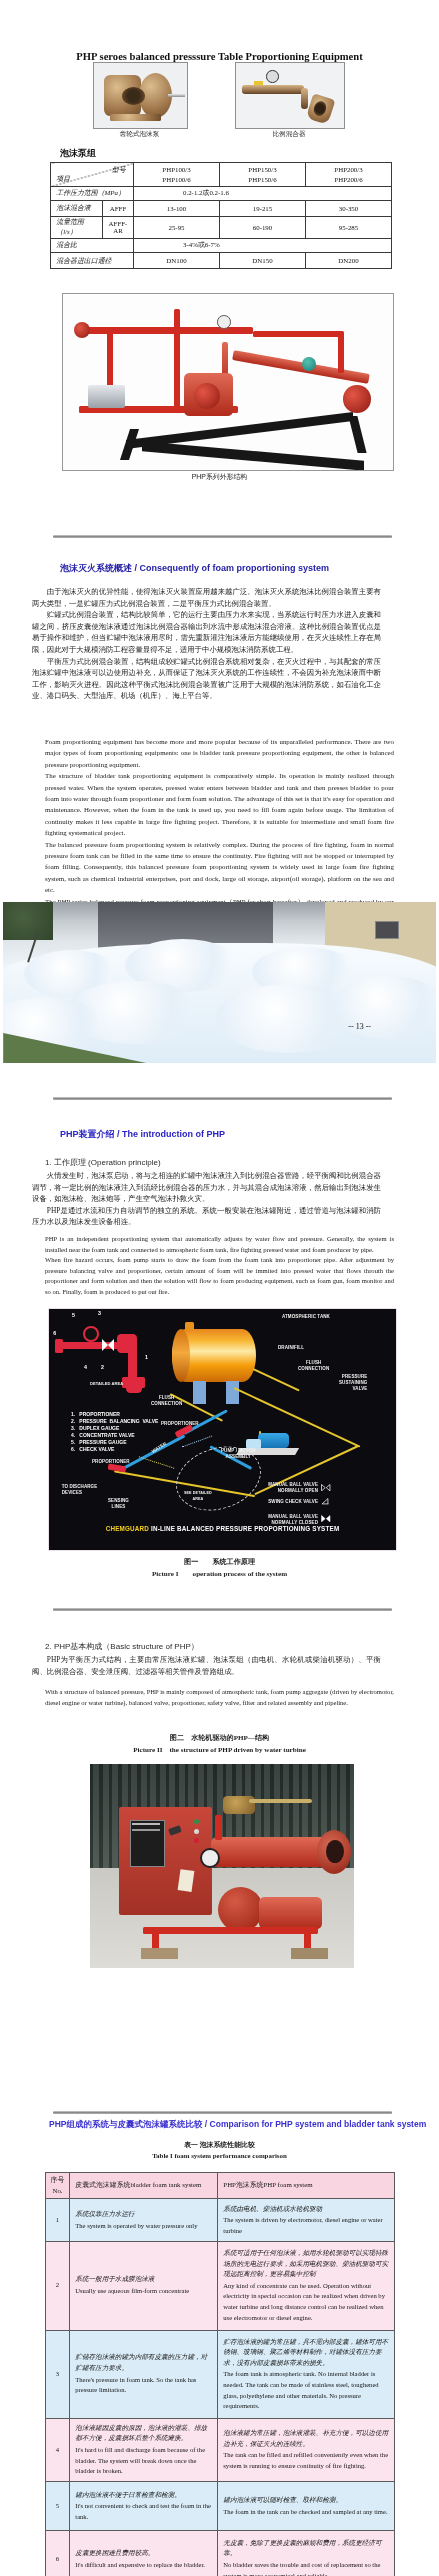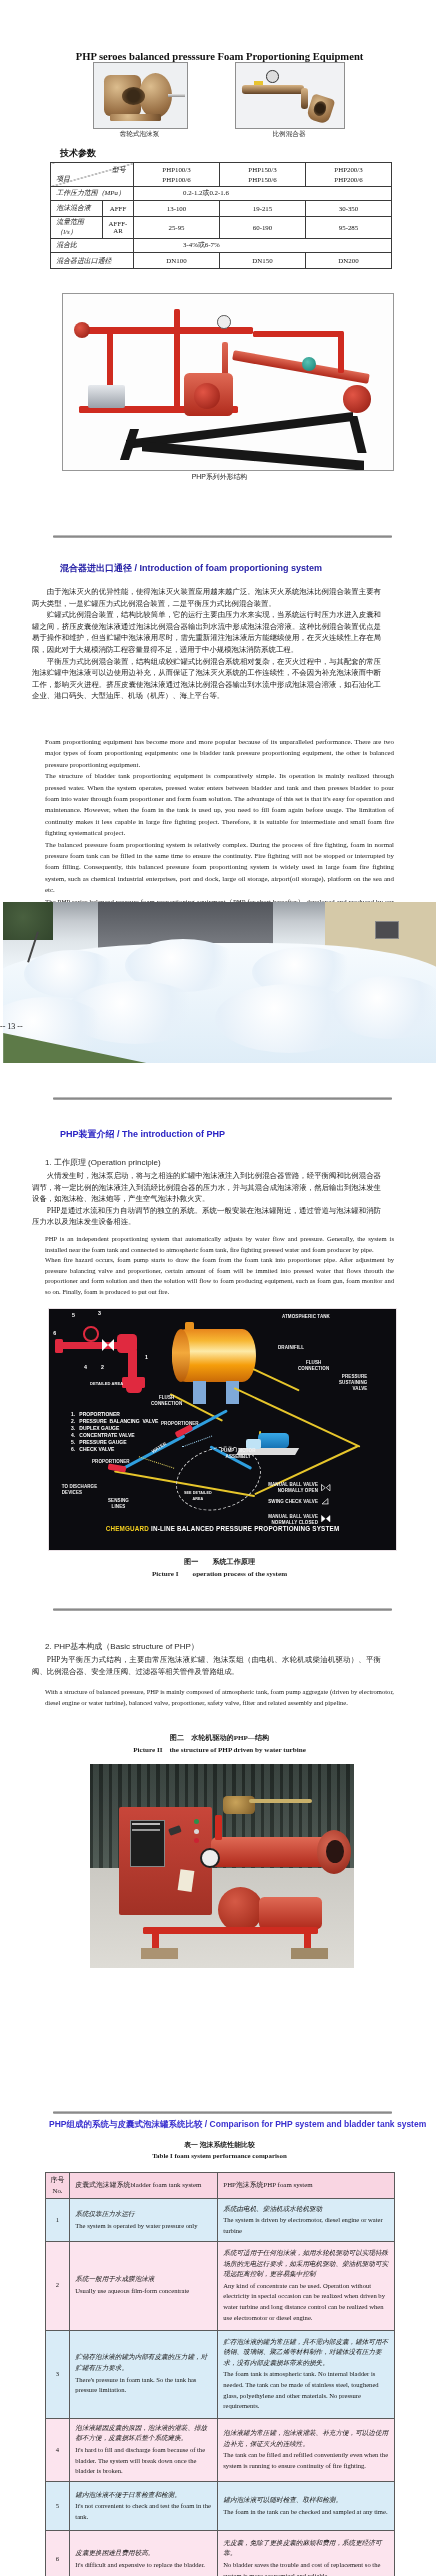--- a/index.html
+++ b/index.html
@@ -46,21 +46,21 @@
   .cn-block{position:absolute;left:32px;width:349px;}
   .cn-block p{margin:0;text-indent:2em;font:7.4px/11.6px "Liberation Serif",serif;text-align:justify;}
   .en-block{position:absolute;left:45px;width:349px;}
   .en-block p{margin:0;font:6.9px/11.4px "Liberation Serif",serif;text-align:justify;}
   .en-block2 p{font:6.6px/10.6px "Liberation Serif",serif;}
   
   .foam{position:absolute;left:3.2px;top:902px;width:433px;height:161px;overflow:hidden;
     background:linear-gradient(180deg,#9aa0a6 0%,#c6cbd0 12%,#dfe5e9 24%,#eef4f8 40%,#f3f8fb 100%);}
   .fblob{position:absolute;border-radius:50%;
     background:radial-gradient(circle at 40% 35%,#ffffff,#e6f0f9 55%,rgba(230,240,249,0) 75%);}
-  .pageno{position:absolute;left:0;top:1022px;width:371px;text-align:left;
+  .pageno{position:absolute;left:0;top:1022px;width:371px;text-align:right;
     font:8px "Liberation Serif",serif;color:#111;}
   
   .diagram{position:absolute;left:48px;top:1308px;width:349px;height:243px;background:#0c0c10;
     border:1.1px solid #eae2e6;box-sizing:border-box;}
   .dlabel{position:absolute;color:#f3f3f3;font:bold 4.5px "Liberation Sans",sans-serif;
     white-space:pre-line;letter-spacing:0.1px;line-height:5.8px;}
   .dnum{position:absolute;color:#fff;font:bold 5.3px "Liberation Sans",sans-serif;}
   .legend-line{color:#fff;font:bold 5px "Liberation Sans",sans-serif;line-height:6.9px;white-space:pre;}
   .ypipe{position:absolute;height:2.1px;background:#e7c62b;transform-origin:0 50%;border-radius:1.1px;}
   .bpipe{position:absolute;height:3.2px;background:#2f9fdf;transform-origin:0 50%;border-radius:1.6px;}
@@ -79,41 +79,41 @@
   table.cmp .cn{font-style:italic;margin-bottom:1.1px;}
   tr.row-pink td{background:#fce4ee;}
   tr.row-blue td{background:#d9ecf7;}
   tr.row-head td{background:#f9d5e2;font-size:6.9px;}
 </style>
 </head>
 <body>
 
 <div class="page">
 
-  <div class="sub-title">PHP seroes balanced presssure Foam Proportioning Equipment</div>
+  <div class="sub-title">PHP seroes balanced presssure Table Proportioning Equipment</div>
 
   <div class="pbox" style="left:93px;top:62px;width:93px;height:65px;">
     <div class="abs bronze" style="left:9.5px;top:11.6px;width:37px;height:41px;border-radius:6.3px;"></div>
     <div class="abs bronze" style="left:45px;top:9.5px;width:33px;height:45px;border-radius:50%;"></div>
     <div class="abs" style="left:27.5px;top:24px;width:23px;height:18px;border-radius:50%;background:radial-gradient(circle,#3a2a18 40%,#7d5a34);"></div>
     <div class="abs" style="left:74px;top:31px;width:17px;height:2.6px;background:linear-gradient(180deg,#e8e8e8,#8c8c8c);"></div>
     <div class="abs bronze" style="left:16px;top:51px;width:51px;height:7.4px;border-radius:1.6px;"></div>
   </div>
   <div class="pbox" style="left:235px;top:62px;width:108px;height:65px;background:#f1f2f4;">
     <div class="abs bronze-pipe" style="left:6.3px;top:22px;width:62px;height:8.5px;"></div>
     <div class="abs" style="left:30px;top:7.4px;width:10.6px;height:10.6px;border-radius:50%;border:1.6px solid #333;background:#ddd;"></div>
     <div class="abs" style="left:18px;top:18px;width:8.5px;height:4.2px;background:#e8c430;"></div>
     <div class="abs bronze-pipe" style="left:65px;top:25.4px;width:7.4px;height:21px;"></div>
     <div class="abs bronze" style="left:73px;top:33px;width:23px;height:26.4px;border-radius:4.2px 4.2px 8.5px 8.5px;transform:rotate(18deg);"></div>
     <div class="abs" style="left:78px;top:38px;width:11.6px;height:15px;border-radius:50%;background:radial-gradient(circle,#2e2012 45%,#8a6740);transform:rotate(18deg);"></div>
   </div>
   <div class="pcap" style="left:93px;width:93px;">齿轮式泡沫泵</div>
   <div class="pcap" style="left:235px;width:108px;">比例混合器</div>
 
-  <div class="tech-heading">技术参数</div>
+  <div class="tech-heading">泡沫泵组</div>
   <table class="tech">
     <colgroup>
         <col style="width:52px">
         <col style="width:31px">
         <col style="width:86px">
         <col style="width:86px">
         <col style="width:86px">
       </colgroup>
     <tbody>
         <tr style="height:24px;">
@@ -183,25 +183,25 @@
     <div class="silver" style="left:25.4px;top:91px;width:37px;height:23px;"></div>
     <div class="abs" style="left:154px;top:21px;width:11.6px;height:11.6px;border-radius:50%;border:1.6px solid #555;background:#eee;"></div>
     <div class="abs" style="left:239px;top:63px;width:13.8px;height:13.8px;border-radius:50%;background:radial-gradient(circle at 40% 35%,#57c2b4,#177e72);"></div>
     <div class="rp" style="left:190px;top:37px;width:90px;height:5.8px;"></div>
     <div class="rp" style="left:275px;top:37px;width:5.8px;height:42px;"></div>
   </div>
   <div class="caption" style="top:472px;">PHP系列外形结构</div>
 
   <div class="divider" style="top:535px;"></div>
 
-  <div class="sec-heading" style="left:60px;top:562px;">混合器进出口通径 / Introduction of foam proportioning system</div>
+  <div class="sec-heading" style="left:60px;top:562px;">泡沫灭火系统概述 / Consequently of foam proportioning system</div>
   <div class="cn-block" style="top:586px;">
     <p>由于泡沫灭火的优异性能，使得泡沫灭火装置应用越来越广泛。泡沫灭火系统泡沫比例混合装置主要有两大类型，一是贮罐压力式比例混合装置，二是平衡压力式比例混合装置。</p>
     <p>贮罐式比例混合装置，结构比较简单，它的运行主要由压力水来实现，当系统运行时压力水进入皮囊和罐之间，挤压皮囊使泡沫液通过泡沫比例混合器输出到水流中形成泡沫混合溶液。这种比例混合装置优点是易于操作和维护，但当贮罐中泡沫液用尽时，需先重新灌注泡沫液后方能继续使用，在灭火连续性上存在局限，因此对于大规模消防工程容量显得不足，适用于中小规模泡沫消防系统工程。</p>
-    <p>平衡压力式比例混合装置，结构组成较贮罐式比例混合系统相对复杂，在灭火过程中，与其配套的常压泡沫贮罐中泡沫液可以边使用边补充，从而保证了泡沫灭火系统的工作连续性，不会因为补充泡沫液而中断工作，影响灭火进程。挤压皮囊使泡沫液通过泡沫比例混合器输出到水流中形成泡沫混合溶液，如石油化工企业、港口码头、大型油库、机场（机库）、海上平台等。</p>
+    <p>平衡压力式比例混合装置，结构组成较贮罐式比例混合系统相对复杂，在灭火过程中，与其配套的常压泡沫贮罐中泡沫液可以边使用边补充，从而保证了泡沫灭火系统的工作连续性，不会因为补充泡沫液而中断工作，影响灭火进程。因此这种平衡式泡沫比例混合装置被广泛用于大规模的泡沫消防系统，如石油化工企业、港口码头、大型油库、机场（机库）、海上平台等。</p>
   </div>
   <div class="en-block" style="top:736px;">
     <p>Foam proportioning equipment has become more and more popular because of its unparalleled performance. There are two major types of foam proportioning equipments: one is bladder tank pressure proportioning equipment, the other is balanced pressure proportioning equipment.</p>
     <p>The structure of bladder tank proportioning equipment is comparatively simple. Its operation is mainly realized through pressed water. When the system operates, pressed water enters between bladder and tank and then presses bladder to pour foam into water through foam proportioner and form foam solution. The advantage of this set is that it's easy for operation and maintenance. However, when the foam in the tank is used up, you need to fill foam again before usage. The limitation of continuity makes it less capable in large fire fighting project. Therefore, it is suitable for intermediate and small foam fire fighting systematical project.</p>
     <p>The balanced pressure foam proportioning system is relatively complex. During the process of fire fighting, foam in normal pressure foam tank can be filled in the same time to ensure the continuity. Fire fighting will not be stopped or interrupted by foam filling. Consequently, this balanced pressure foam proportioning system is widely used in large foam fire fighting system, such as chemical industrial enterprises, port and dock, large oil storage, airport(oil storage), platform on the sea and etc.</p>
     <p>The PHP series balanced pressure foam proportioning equipment（PHP for short hereafter） developed and produced by our Company. This foam system is designed according to NFPA Standard and passed the test of China Fire Protection Safety and Test Center. In addition, may design products according to customers' demands.</p>
   </div>
 
   <div class="foam">
     <div class="abs" style="left:95px;top:0;width:175px;height:49px;background:linear-gradient(180deg,#53565c,#7d8086);"></div>

